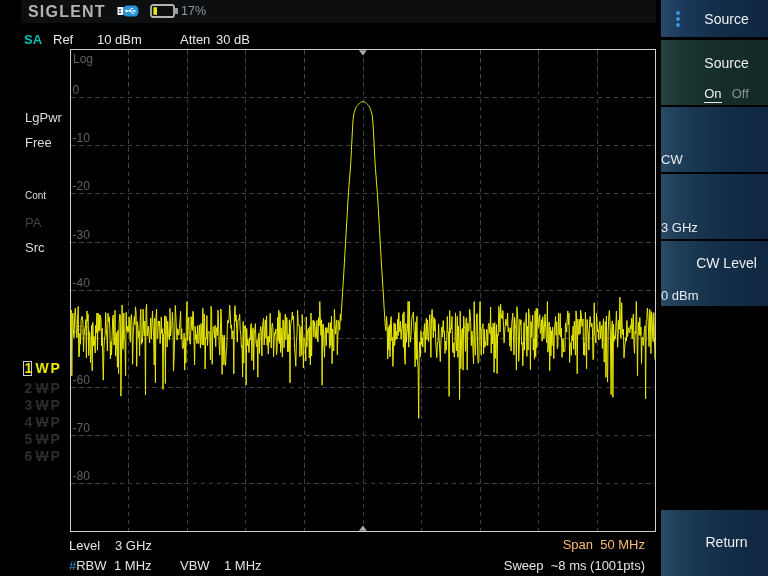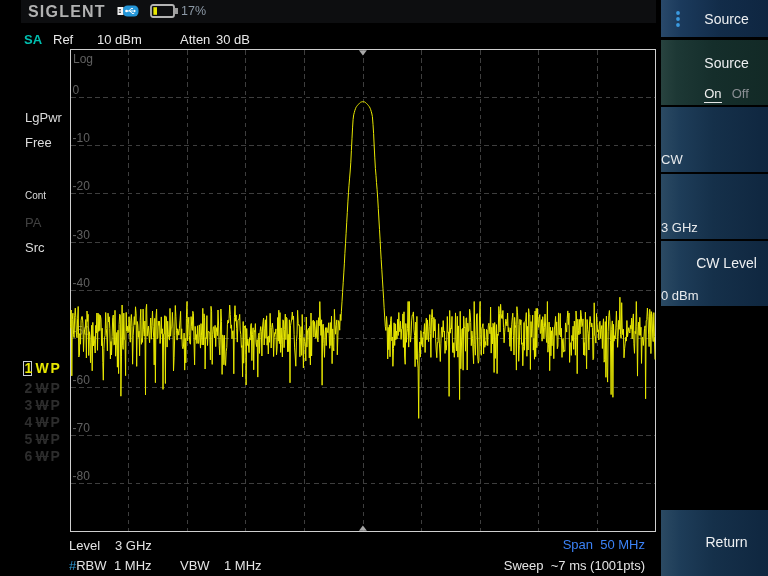--- a/index.html
+++ b/index.html
@@ -107,26 +107,26 @@
 <text x="2.5" y="382.9">-70</text>
 <text x="2.5" y="431.2">-80</text>
     </g>
     <polygon points="288.9,1.2 296.9,1.2 292.9,6.4" fill="#a8a8a8"></polygon>
     <polygon points="288.9,481.8 296.9,481.8 292.9,476.6" fill="#a8a8a8"></polygon>
     <polyline points="0.0,279.5 0.6,276.5 1.2,261.0 1.8,326.9 2.3,270.6 2.9,264.2 3.5,285.4 4.1,288.6 4.7,266.2 5.3,259.1 5.8,268.4 6.4,285.1 7.0,288.8 7.6,269.8 8.2,257.5 8.8,308.0 9.4,306.4 9.9,284.5 10.5,295.2 11.1,271.7 11.7,267.7 12.3,267.5 12.9,274.1 13.5,302.6 14.0,286.6 14.6,280.7 15.2,279.0 15.8,270.5 16.4,309.0 17.0,262.0 17.6,272.4 18.1,265.3 18.7,306.5 19.3,282.7 19.9,287.7 20.5,313.7 21.1,293.4 21.6,276.3 22.2,321.8 22.8,273.4 23.4,296.9 24.0,287.4 24.6,294.0 25.2,304.0 25.7,276.4 26.3,284.0 26.9,264.0 27.5,301.3 28.1,264.2 28.7,282.4 29.2,265.5 29.8,281.6 30.4,266.4 31.0,270.1 31.6,296.7 32.2,279.2 32.8,313.6 33.3,331.2 33.9,299.7 34.5,288.9 35.1,286.6 35.7,263.5 36.3,279.5 36.9,288.2 37.4,301.9 38.0,264.2 38.6,273.0 39.2,267.8 39.8,279.5 40.4,309.9 41.0,292.5 41.5,305.9 42.1,287.7 42.7,268.5 43.3,266.0 43.9,296.1 44.5,295.6 45.0,261.3 45.6,307.2 46.2,296.5 46.8,283.5 47.4,318.2 48.0,281.2 48.6,324.6 49.1,275.7 49.7,265.2 50.3,266.1 50.9,347.2 51.5,307.1 52.1,256.0 52.6,296.2 53.2,300.4 53.8,264.1 54.4,290.7 55.0,291.2 55.6,326.7 56.2,263.4 56.7,281.8 57.3,277.2 57.9,283.8 58.5,282.6 59.1,267.7 59.7,283.3 60.3,293.2 60.8,271.9 61.4,265.5 62.0,277.4 62.6,315.2 63.2,286.3 63.8,276.5 64.3,267.6 64.9,275.7 65.5,257.8 66.1,264.8 66.7,317.4 67.3,272.5 67.9,276.2 68.4,288.3 69.0,282.2 69.6,306.8 70.2,271.5 70.8,260.2 71.4,295.3 72.0,289.3 72.5,293.3 73.1,260.1 73.7,280.8 74.3,287.0 74.9,272.0 75.5,346.0 76.0,260.2 76.6,255.3 77.2,287.2 77.8,279.9 78.4,277.0 79.0,286.8 79.6,293.7 80.1,281.2 80.7,269.0 81.3,290.2 81.9,276.3 82.5,262.0 83.1,277.4 83.7,288.7 84.2,315.9 84.8,269.3 85.4,333.7 86.0,268.0 86.6,260.2 87.2,289.7 87.8,289.4 88.3,272.1 88.9,276.4 89.5,272.2 90.1,294.5 90.7,284.9 91.3,267.9 91.8,284.6 92.4,279.8 93.0,340.4 93.6,285.2 94.2,285.1 94.8,266.7 95.4,334.5 95.9,267.4 96.5,269.1 97.1,298.1 97.7,272.2 98.3,285.2 98.9,288.4 99.5,291.1 100.0,259.4 100.6,287.2 101.2,278.8 101.8,278.5 102.4,263.4 103.0,277.1 103.5,322.0 104.1,308.7 104.7,286.4 105.3,256.5 105.9,267.4 106.5,281.3 107.1,291.1 107.6,279.8 108.2,281.7 108.8,286.2 109.4,279.8 110.0,271.2 110.6,262.4 111.2,290.2 111.7,279.8 112.3,297.2 112.9,299.8 113.5,297.0 114.1,284.1 114.7,321.1 115.2,289.4 115.8,313.9 116.4,269.5 117.0,252.5 117.6,291.8 118.2,275.2 118.8,268.2 119.3,286.6 119.9,294.6 120.5,295.1 121.1,267.6 121.7,277.5 122.3,281.4 122.8,262.3 123.4,264.4 124.0,292.3 124.6,315.9 125.2,277.4 125.8,290.7 126.4,285.6 126.9,294.6 127.5,276.8 128.1,294.1 128.7,294.4 129.3,275.9 129.9,288.4 130.5,299.1 131.0,274.6 131.6,286.9 132.2,295.9 132.8,259.3 133.4,296.0 134.0,264.8 134.6,268.7 135.1,320.0 135.7,288.7 136.3,289.6 136.9,266.6 137.5,296.5 138.1,282.7 138.6,282.1 139.2,283.5 139.8,283.5 140.4,310.9 141.0,257.3 141.6,262.2 142.2,315.4 142.7,285.3 143.3,278.1 143.9,277.7 144.5,288.9 145.1,276.4 145.7,297.6 146.2,283.2 146.8,278.6 147.4,286.7 148.0,261.0 148.6,276.1 149.2,296.8 149.8,305.9 150.3,289.0 150.9,260.0 151.5,272.4 152.1,325.4 152.7,285.9 153.3,288.7 153.9,315.8 154.4,286.3 155.0,310.2 155.6,316.5 156.2,302.3 156.8,298.5 157.4,275.2 157.9,271.2 158.5,274.1 159.1,269.4 159.7,256.1 160.3,265.4 160.9,279.3 161.5,275.9 162.0,289.9 162.6,282.1 163.2,281.7 163.8,324.8 164.4,268.6 165.0,256.7 165.6,272.2 166.1,266.0 166.7,279.7 167.3,293.1 167.9,271.7 168.5,270.4 169.1,270.4 169.7,265.4 170.2,281.1 170.8,285.6 171.4,298.4 172.0,296.6 172.6,327.9 173.2,272.5 173.7,314.2 174.3,276.9 174.9,278.5 175.5,276.7 176.1,336.0 176.7,279.5 177.3,296.5 177.8,290.0 178.4,294.9 179.0,303.6 179.6,288.7 180.2,291.1 180.8,276.2 181.3,274.5 181.9,311.6 182.5,285.6 183.1,278.8 183.7,320.8 184.3,281.4 184.9,282.8 185.4,274.6 186.0,293.7 186.6,297.6 187.2,290.7 187.8,328.1 188.4,286.5 189.0,284.1 189.5,304.4 190.1,282.9 190.7,277.6 191.3,282.8 191.9,307.0 192.5,279.0 193.1,272.4 193.6,269.1 194.2,296.0 194.8,279.8 195.4,270.8 196.0,289.1 196.6,266.8 197.1,296.2 197.7,287.8 198.3,305.0 198.9,286.9 199.5,293.3 200.1,264.3 200.7,278.3 201.2,299.0 201.8,278.4 202.4,274.2 203.0,280.7 203.6,307.5 204.2,288.4 204.8,283.5 205.3,284.8 205.9,279.9 206.5,305.8 207.1,299.1 207.7,268.5 208.3,292.1 208.8,261.2 209.4,294.6 210.0,263.6 210.6,303.4 211.2,278.9 211.8,295.3 212.4,308.0 212.9,270.8 213.5,271.8 214.1,298.7 214.7,280.5 215.3,265.1 215.9,290.7 216.4,268.3 217.0,269.4 217.6,302.8 218.2,285.3 218.8,302.7 219.4,270.8 220.0,333.8 220.5,276.8 221.1,273.1 221.7,270.1 222.3,263.0 222.9,270.6 223.5,267.0 224.1,285.5 224.6,298.9 225.2,307.0 225.8,317.2 226.4,292.8 227.0,285.8 227.6,261.3 228.2,274.6 228.7,276.4 229.3,275.9 229.9,307.8 230.5,288.4 231.1,277.6 231.7,306.4 232.2,265.5 232.8,287.9 233.4,318.9 234.0,288.6 234.6,292.5 235.2,294.9 235.8,311.9 236.3,268.0 236.9,298.1 237.5,281.8 238.1,280.3 238.7,279.3 239.3,308.9 239.8,277.3 240.4,315.9 241.0,264.0 241.6,307.0 242.2,272.8 242.8,272.5 243.4,271.0 243.9,288.0 244.5,272.5 245.1,277.9 245.7,289.3 246.3,288.2 246.9,271.3 247.5,291.1 248.0,292.9 248.6,268.7 249.2,276.8 249.8,252.6 250.4,271.1 251.0,286.4 251.6,270.8 252.1,336.2 252.7,275.8 253.3,275.1 253.9,294.5 254.5,308.3 255.1,283.1 255.6,278.7 256.2,296.6 256.8,278.6 257.4,281.8 258.0,283.8 258.6,273.8 259.2,286.3 259.7,299.3 260.3,273.5 260.9,296.6 261.5,267.2 262.1,314.7 262.7,279.9 263.2,298.2 263.8,301.9 264.4,260.4 265.0,275.5 265.6,285.2 266.2,276.6 266.8,270.9 267.3,305.8 267.9,286.4 268.5,271.6 269.1,272.9 269.7,281.2 270.3,265.4 270.9,271.6 271.4,262.2 272.0,252.8 272.6,243.3 273.2,233.7 273.8,223.9 274.4,214.2 274.9,204.4 275.5,194.7 276.1,184.3 276.7,173.8 277.3,163.4 277.9,152.9 278.5,143.4 279.0,136.2 279.6,129.1 280.2,122.0 280.8,113.2 281.4,101.4 282.0,89.2 282.6,78.1 283.1,70.4 283.7,65.8 284.3,63.5 284.9,61.3 285.5,59.7 286.1,58.2 286.6,57.5 287.2,56.7 287.8,56.0 288.4,55.4 289.0,54.7 289.6,54.1 290.2,53.6 290.7,53.2 291.3,53.0 291.9,52.8 292.5,52.7 293.1,52.7 293.7,52.8 294.3,52.9 294.8,53.0 295.4,53.5 296.0,53.9 296.6,54.5 297.2,55.1 297.8,55.8 298.4,56.5 298.9,57.2 299.5,57.9 300.1,59.2 300.7,60.7 301.3,62.7 301.9,65.0 302.4,67.6 303.0,75.3 303.6,84.6 304.2,97.0 304.8,108.9 305.4,119.4 306.0,126.5 306.5,133.6 307.1,140.7 307.7,149.1 308.3,159.5 308.9,170.0 309.5,180.5 310.1,190.9 310.6,200.8 311.2,210.6 311.8,220.3 312.4,230.1 313.0,239.8 313.6,249.3 314.1,258.7 314.7,268.1 315.3,277.6 315.9,281.5 316.5,267.4 317.1,275.9 317.7,310.0 318.2,278.3 318.8,300.7 319.4,275.8 320.0,307.8 320.6,271.7 321.2,267.6 321.8,291.8 322.3,288.0 322.9,317.3 323.5,299.5 324.1,273.8 324.7,296.5 325.3,274.8 325.8,290.8 326.4,282.0 327.0,289.8 327.6,270.3 328.2,286.5 328.8,263.5 329.4,280.1 329.9,282.8 330.5,272.3 331.1,290.4 331.7,280.1 332.3,279.6 332.9,264.9 333.4,298.4 334.0,262.8 334.6,307.0 335.2,315.3 335.8,274.5 336.4,293.3 337.0,283.7 337.5,279.7 338.1,252.5 338.7,298.1 339.3,252.5 339.9,286.5 340.5,293.1 341.1,284.9 341.6,271.9 342.2,266.2 342.8,266.3 343.4,262.9 344.0,280.9 344.6,286.4 345.1,317.7 345.7,273.1 346.3,310.3 346.9,267.4 347.5,311.8 348.1,319.2 348.7,369.4 349.2,304.7 349.8,292.9 350.4,308.1 351.0,281.6 351.6,295.3 352.2,288.7 352.8,298.1 353.3,283.0 353.9,284.5 354.5,274.6 355.1,303.5 355.7,283.9 356.3,269.2 356.9,290.8 357.4,270.9 358.0,282.6 358.6,292.6 359.2,277.4 359.8,265.6 360.4,284.3 360.9,308.4 361.5,268.7 362.1,260.4 362.7,270.4 363.3,288.7 363.9,268.4 364.5,282.0 365.0,270.3 365.6,289.7 366.2,301.0 366.8,308.7 367.4,293.5 368.0,293.8 368.6,274.8 369.1,289.6 369.7,300.0 370.3,312.5 370.9,294.1 371.5,278.7 372.1,277.9 372.6,288.2 373.2,271.6 373.8,282.8 374.4,282.0 375.0,304.4 375.6,292.1 376.2,301.2 376.7,295.9 377.3,267.5 377.9,283.7 378.5,283.1 379.1,347.4 379.7,261.5 380.2,284.2 380.8,279.0 381.4,279.9 382.0,267.4 382.6,303.0 383.2,303.8 383.8,293.7 384.3,308.3 384.9,299.2 385.5,263.9 386.1,291.0 386.7,302.0 387.3,267.3 387.9,308.2 388.4,276.9 389.0,296.3 389.6,350.6 390.2,262.3 390.8,319.8 391.4,299.0 391.9,280.4 392.5,279.4 393.1,321.2 393.7,267.3 394.3,279.0 394.9,278.1 395.5,302.2 396.0,269.1 396.6,268.9 397.2,321.0 397.8,274.2 398.4,282.4 399.0,281.8 399.6,260.3 400.1,263.4 400.7,273.6 401.3,296.7 401.9,282.0 402.5,289.2 403.1,304.2 403.6,314.7 404.2,252.5 404.8,295.5 405.4,306.2 406.0,286.4 406.6,266.0 407.2,264.6 407.7,307.1 408.3,314.2 408.9,311.6 409.5,268.0 410.1,252.5 410.7,285.7 411.3,306.3 411.8,279.5 412.4,277.8 413.0,274.7 413.6,304.9 414.2,279.9 414.8,298.3 415.4,292.6 415.9,296.3 416.5,280.4 417.1,281.1 417.7,296.6 418.3,276.9 418.9,274.2 419.4,278.0 420.0,284.8 420.6,258.0 421.2,304.1 421.8,278.3 422.4,295.0 423.0,274.3 423.5,276.8 424.1,323.5 424.7,273.5 425.3,309.4 425.9,289.2 426.5,275.6 427.1,324.6 427.6,285.0 428.2,286.4 428.8,257.5 429.4,264.5 430.0,283.0 430.6,255.3 431.1,264.4 431.7,269.3 432.3,269.7 432.9,261.5 433.5,278.8 434.1,293.8 434.7,283.2 435.2,277.2 435.8,270.2 436.4,272.7 437.0,276.9 437.6,264.0 438.2,282.9 438.8,278.6 439.3,283.0 439.9,297.4 440.5,278.9 441.1,302.1 441.7,275.8 442.3,268.7 442.8,264.2 443.4,286.2 444.0,306.0 444.6,268.4 445.2,275.4 445.8,279.8 446.4,321.1 446.9,257.7 447.5,263.8 448.1,275.4 448.7,312.3 449.3,296.8 449.9,270.3 450.4,275.8 451.0,270.9 451.6,295.3 452.2,293.8 452.8,316.8 453.4,297.8 454.0,273.5 454.5,301.2 455.1,272.1 455.7,272.0 456.3,263.6 456.9,307.3 457.5,277.4 458.1,301.0 458.6,259.7 459.2,265.6 459.8,266.0 460.4,320.5 461.0,272.6 461.6,288.2 462.1,279.3 462.7,266.1 463.3,301.1 463.9,289.6 464.5,310.2 465.1,262.1 465.7,307.7 466.2,259.4 466.8,298.7 467.4,259.4 468.0,274.2 468.6,278.3 469.2,269.2 469.8,265.6 470.3,284.5 470.9,284.0 471.5,270.7 472.1,292.2 472.7,267.7 473.3,276.8 473.9,289.6 474.4,278.3 475.0,265.1 475.6,277.0 476.2,288.6 476.8,293.6 477.4,252.5 477.9,303.2 478.5,295.5 479.1,273.1 479.7,321.7 480.3,278.1 480.9,306.8 481.5,281.8 482.0,296.8 482.6,278.2 483.2,288.0 483.8,309.7 484.4,280.0 485.0,275.0 485.6,267.4 486.1,286.4 486.7,272.9 487.3,299.7 487.9,297.1 488.5,263.9 489.1,285.7 489.6,285.8 490.2,264.4 490.8,287.9 491.4,279.3 492.0,308.4 492.6,290.5 493.2,289.4 493.7,303.1 494.3,301.3 494.9,302.2 495.5,273.9 496.1,278.8 496.7,283.1 497.2,269.8 497.8,261.9 498.4,275.6 499.0,264.0 499.6,313.4 500.2,294.2 500.8,293.7 501.3,306.4 501.9,286.4 502.5,291.6 503.1,277.2 503.7,300.3 504.3,272.1 504.9,277.9 505.4,306.2 506.0,262.0 506.6,270.0 507.2,324.7 507.8,270.2 508.4,281.4 508.9,285.8 509.5,270.5 510.1,284.8 510.7,261.3 511.3,266.8 511.9,277.6 512.5,276.3 513.0,269.9 513.6,305.9 514.2,293.6 514.8,306.5 515.4,263.2 516.0,288.0 516.6,319.9 517.1,270.5 517.7,280.5 518.3,284.3 518.9,301.0 519.5,274.0 520.1,267.4 520.6,272.8 521.2,278.1 521.8,274.1 522.4,278.6 523.0,310.7 523.6,309.3 524.2,253.8 524.7,286.0 525.3,287.5 525.9,294.1 526.5,264.5 527.1,273.9 527.7,283.1 528.3,280.8 528.8,291.0 529.4,273.9 530.0,272.3 530.6,289.4 531.2,280.5 531.8,276.5 532.4,299.5 532.9,278.0 533.5,269.8 534.1,313.2 534.7,310.6 535.3,272.6 535.9,328.3 536.4,267.1 537.0,318.2 537.6,333.1 538.2,282.8 538.8,266.4 539.4,261.5 540.0,272.7 540.5,291.3 541.1,345.6 541.7,280.6 542.3,271.9 542.9,348.3 543.5,275.3 544.0,292.2 544.6,286.7 545.2,289.8 545.8,279.9 546.4,262.1 547.0,278.4 547.6,298.3 548.1,287.6 548.7,271.4 549.3,280.3 549.9,248.2 550.5,285.4 551.1,289.4 551.7,253.7 552.2,279.0 552.8,285.7 553.4,280.2 554.0,308.8 554.6,299.8 555.2,294.2 555.8,288.2 556.3,292.1 556.9,271.5 557.5,287.8 558.1,283.1 558.7,278.7 559.3,282.6 559.8,284.0 560.4,276.4 561.0,279.8 561.6,269.2 562.2,289.9 562.8,271.1 563.4,264.9 563.9,294.7 564.5,304.3 565.1,282.3 565.7,284.7 566.3,252.5 566.9,277.6 567.5,327.1 568.0,286.3 568.6,273.2 569.2,286.4 569.8,268.4 570.4,286.3 571.0,278.2 571.5,314.4 572.1,290.1 572.7,288.2 573.3,296.5 573.9,289.0 574.5,279.5 575.1,276.8 575.6,349.8 576.2,271.9 576.8,270.7 577.4,259.0 578.0,267.5 578.6,285.1 579.1,297.6 579.7,260.3 580.3,264.3 580.9,304.6 581.5,262.7 582.1,267.3 582.7,288.0 583.2,292.6 583.8,263.6 584.4,287.3 585.0,310.5" fill="none" stroke="#e8e800" stroke-width="1" stroke-linejoin="round"></polyline>
   </svg>
 
   <div class="t" style="left:48px;top:538px;font-size:13px;color:#e4e4e4;">Level</div>
   <div class="t" style="left:94px;top:538px;font-size:13px;color:#e4e4e4;">3 GHz</div>
-  <div class="t" style="right:132px;top:537px;font-size:13px;color:#3b82f6;">Span  50 MHz</div>
+  <div class="t" style="right:132px;top:537px;font-size:13px;color:#fdba74;">Span  50 MHz</div>
   <div class="t" style="left:48px;top:558px;font-size:13px;"><span style="color:#2f9ad6;">#</span><span style="color:#e4e4e4;">RBW</span></div>
   <div class="t" style="left:93px;top:558px;font-size:13px;color:#e4e4e4;">1 MHz</div>
   <div class="t" style="left:159px;top:558px;font-size:13px;color:#e4e4e4;">VBW</div>
   <div class="t" style="left:203px;top:558px;font-size:13px;color:#e4e4e4;">1 MHz</div>
-  <div class="t" style="right:132px;top:558px;font-size:13px;color:#e4e4e4;">Sweep  ~7 ms (1001pts)</div>
+  <div class="t" style="right:132px;top:558px;font-size:13px;color:#e4e4e4;">Sweep  ~8 ms (1001pts)</div>
 
   <div style="position:absolute;left:635px;top:0;width:133px;height:576px;background:#000;">
     <div class="mi" style="top:0;height:37px;background:linear-gradient(to right,#29496a 0%,#1b3a5c 15%,#122c49 45%,#0d233d 100%);">
       <svg style="position:absolute;left:14px;top:11px;" width="6" height="16" viewBox="0 0 6 16">
         <circle cx="3" cy="2" r="1.9" fill="#3b9ae0"></circle>
         <circle cx="3" cy="8" r="1.9" fill="#3b9ae0"></circle>
         <circle cx="3" cy="14" r="1.9" fill="#3b9ae0"></circle>
       </svg>
       <div class="mt" style="top:11px;">Source</div>
     </div>

